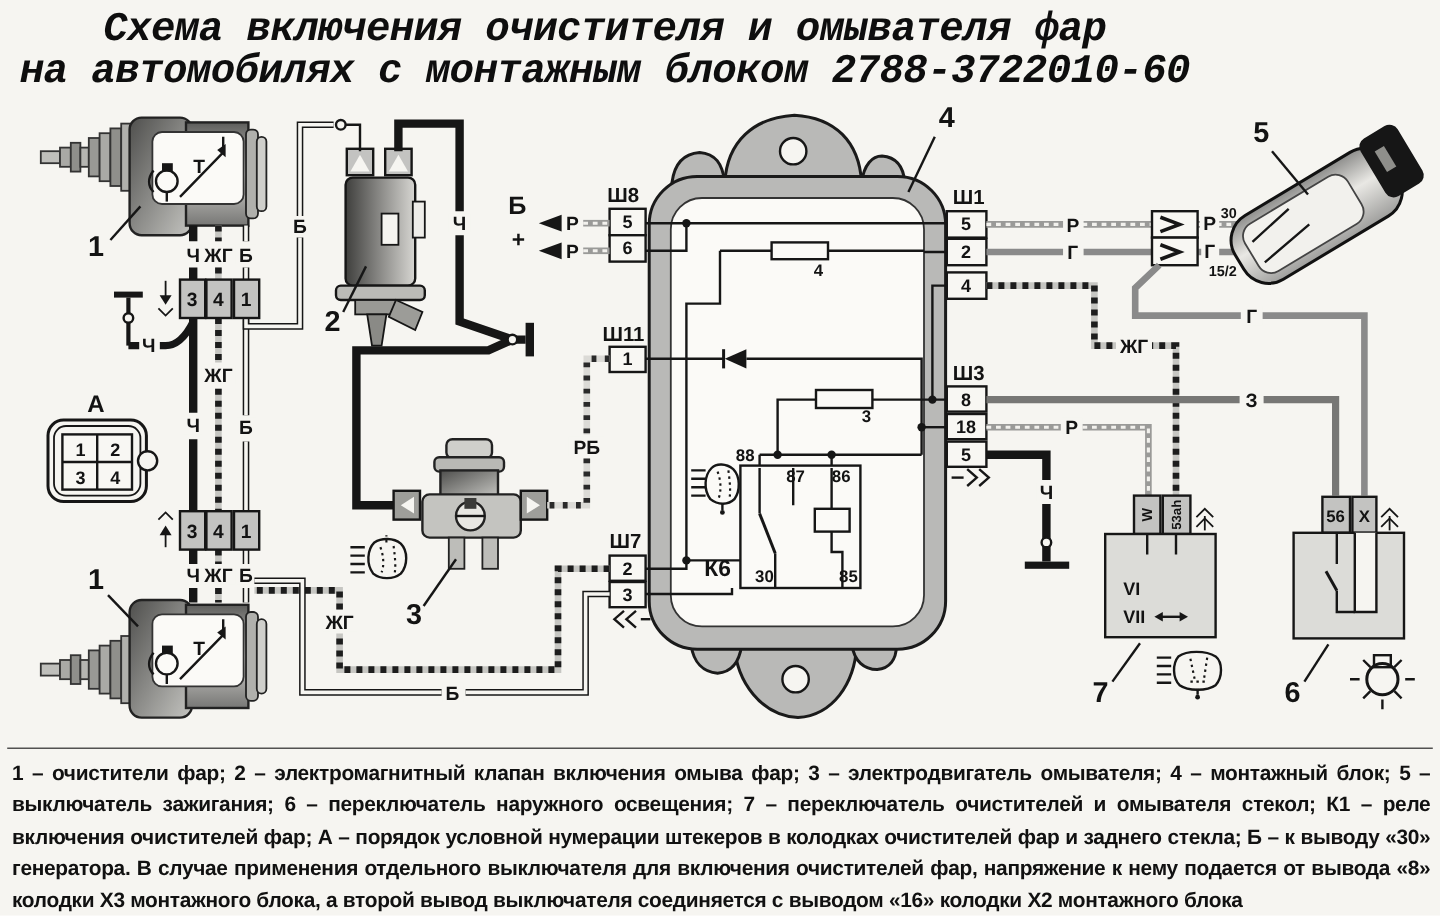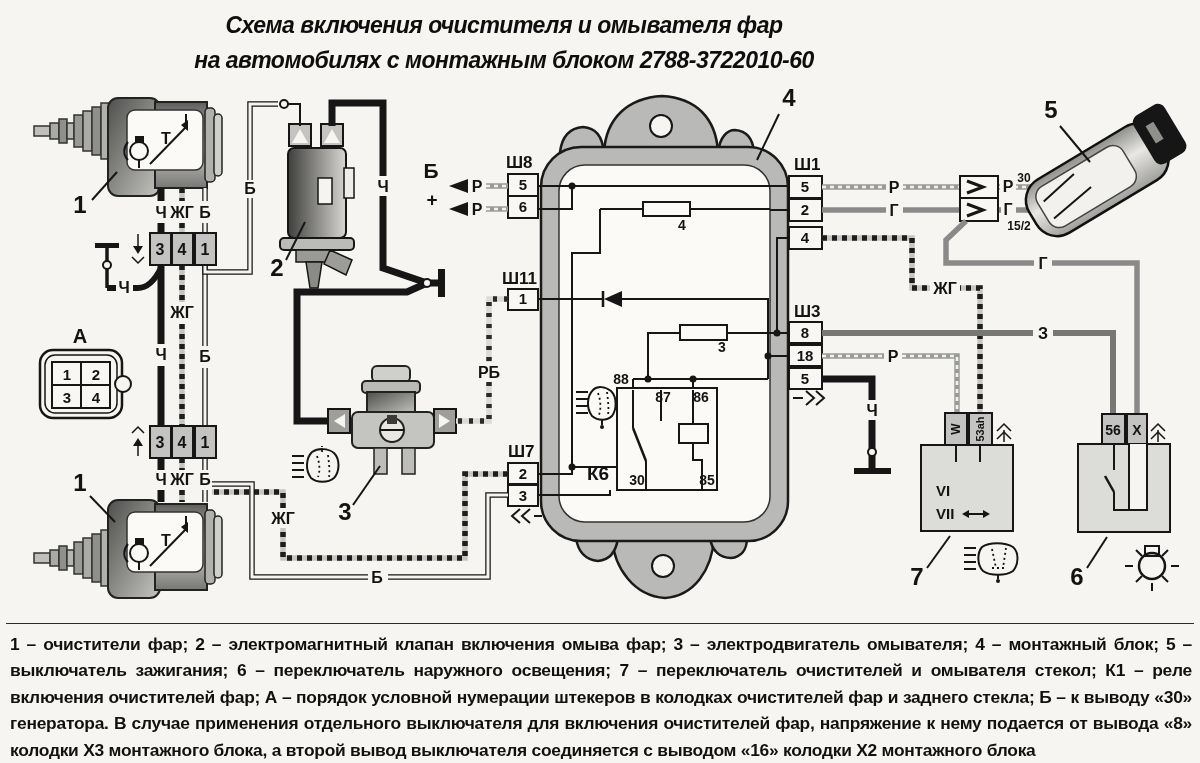--- a/index.html
+++ b/index.html
@@ -1,18 +1,18 @@
 <!DOCTYPE html>
 <html><head>
 <meta charset="utf-8">
 <style>
   html,body{margin:0;padding:0;}
   .page{position:relative;width:1200px;height:763px;background:#f6f5f1;font-family:"Liberation Sans",sans-serif;overflow:hidden;}
   .title{position:absolute;top:8px;left:0;width:1008px;text-align:center;color:#0e0e0e;
-         font-style:italic;font-weight:700;font-size:23px;line-height:35px;letter-spacing:-0.5px;}
+         font-style:italic;font-weight:700;font-size:34px;line-height:35px;letter-spacing:-0.5px;font-family:Liberation Mono, monospace;}
   .legend{position:absolute;top:631px;left:10px;width:1182px;color:#111;
           font-weight:700;font-size:17.4px;line-height:26.4px;letter-spacing:-0.25px;text-align:justify;}
   .divider{position:absolute;top:623px;left:6px;width:1188px;border-top:1.5px solid #2a2a2a;}
   svg{position:absolute;top:0;left:0;}
   svg text{fill:#131313;font-family:"Liberation Sans",sans-serif;font-weight:700;text-anchor:middle;}
   .t-conn{font-size:17px;text-anchor:start;}
   .t-pin{font-size:15px;}
   .t-pin2{font-size:16px;}
   .t-wire{font-size:16px;}
   .t-call{font-size:24px;}

